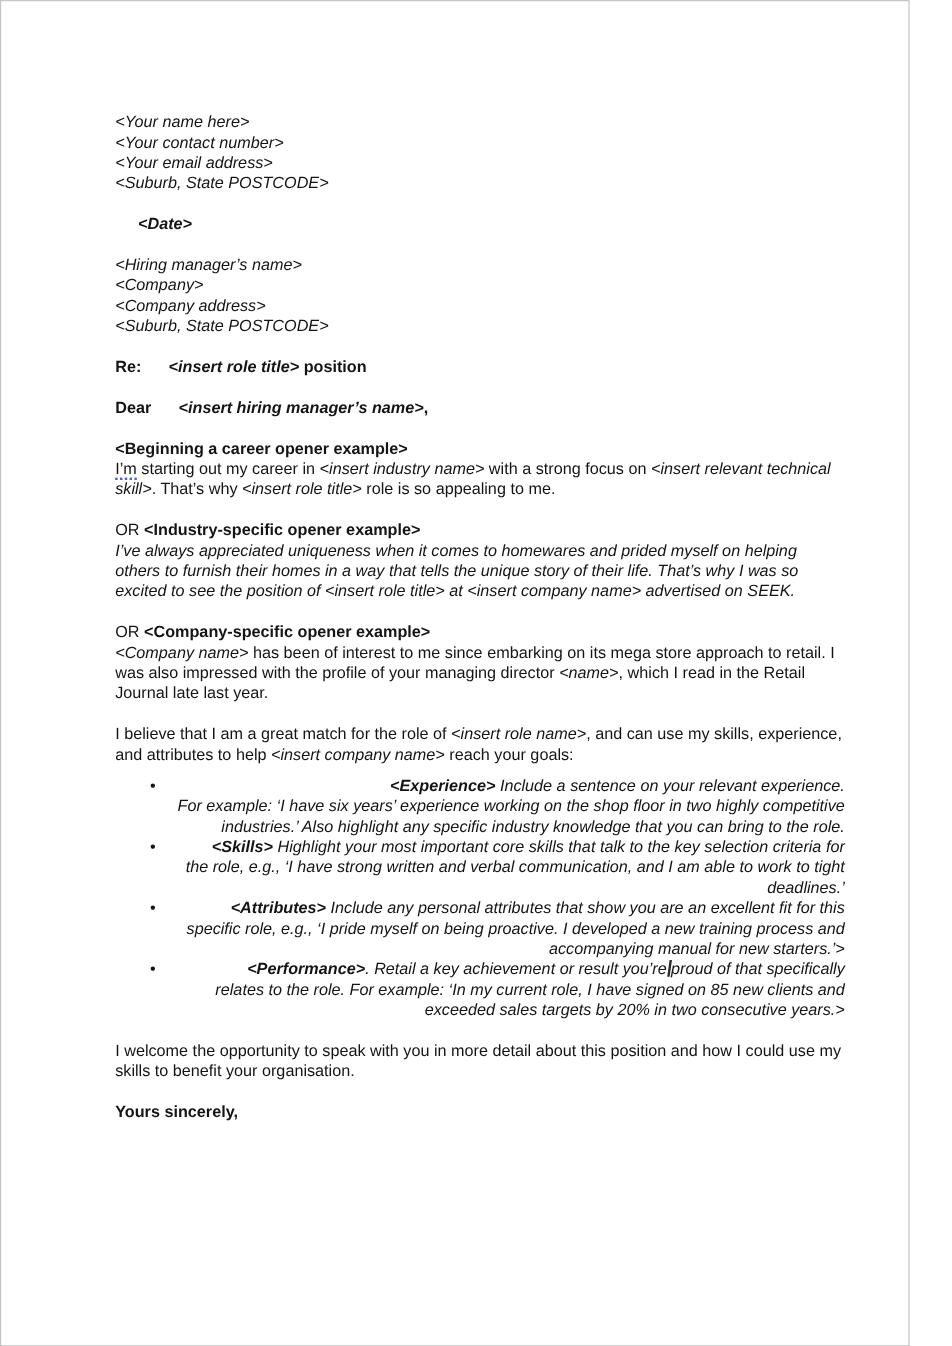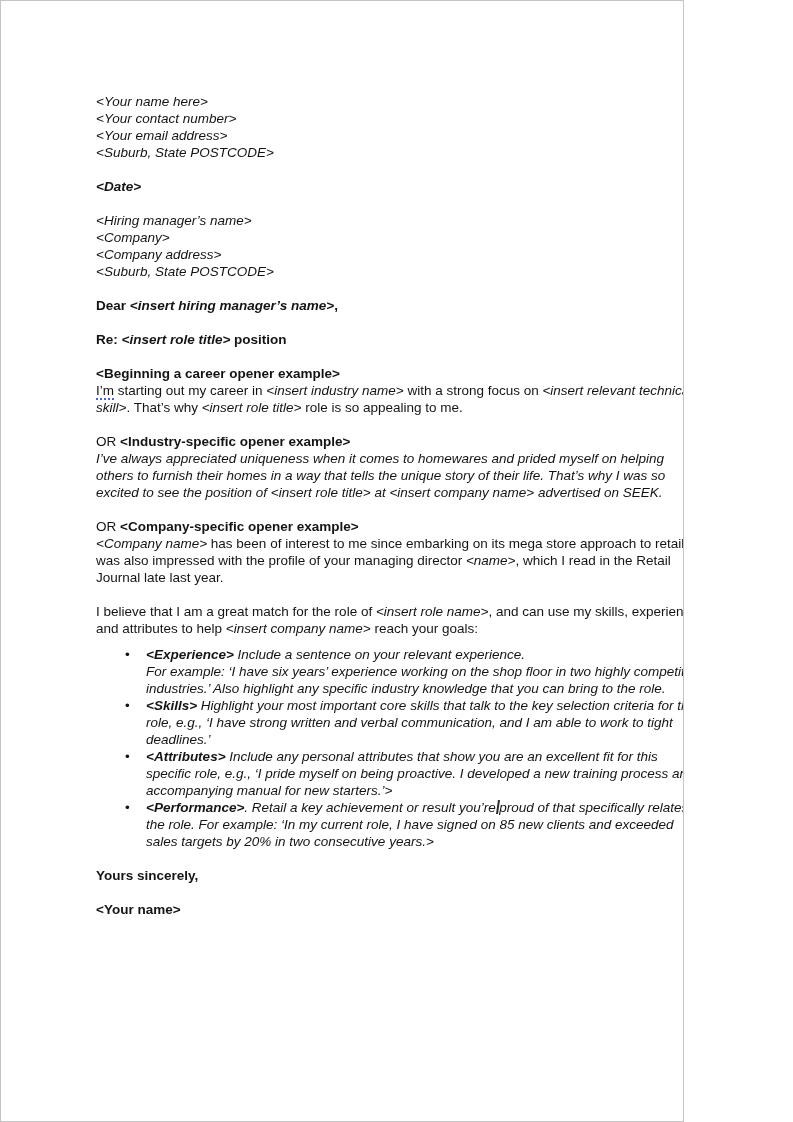--- a/index.html
+++ b/index.html
@@ -1,21 +1,21 @@
 <!DOCTYPE html>
 <html style="--page-bg: #ffffff; --page-border: #c4c4c4; --text: #141414; --spellcheck-underline: #4a5fd0; --caret: #2b2b2b;"><head>
 <meta charset="utf-8">
 <style>
   html, body {
     margin: 0;
     padding: 0;
     background: #ffffff;
   }
   .page {
-    width: 684px;
+    width: 758px;
     height: 1122px;
     box-sizing: border-box;
     position: relative;
     background: var(--page-bg, #ffffff);
     border: 1px solid var(--page-border, #c4c4c4);
     font-family: "Liberation Sans", "DejaVu Sans", sans-serif;
     font-size: 13.5px;
     line-height: 17px;
     color: var(--text, #141414);
     overflow: hidden;
@@ -26,31 +26,31 @@
     top: 92px;
     width: 608px;
   }
   .para { margin: 0 0 17px 0; }
   .para.tight { margin-bottom: 9px; margin-top: 14px; }
   ul.bullets {
     margin: 0 0 17px 0;
     padding: 0 0 0 50px;
     list-style: none;
   }
-  ul.bullets li { position: relative; }
+  ul.bullets li { position: relative; text-align: right; }
   ul.bullets li::before {
     content: "\2022";
     position: absolute;
     left: -21px;
     top: 0;
   }
   .run.r  { font-weight: normal; font-style: normal; }
   .run.b  { font-weight: bold;   font-style: normal; }
   .run.i  { font-weight: normal; font-style: italic; }
-  .run.bi { font-weight: bold;   font-style: italic; }
+  .run.bi { font-weight: bold;   font-style: italic; margin-left: 19px; }
   .run.spell {
     border-bottom: 2px dotted var(--spellcheck-underline, #4a5fd0);
     padding-bottom: 0px;
   }
   .caret {
     display: inline-block;
     width: 1.5px;
     height: 14px;
     margin: 0 1px;
     background: var(--caret, #2b2b2b);
@@ -59,28 +59,28 @@
   }
 </style>
 </head>
 <body>
 
 <div class="page">
   <div class="content">
     <p class="para"><span class="run i">&lt;Your name here&gt;</span><br><span class="run i">&lt;Your contact number&gt;</span><br><span class="run i">&lt;Your email address&gt;</span><br><span class="run i">&lt;Suburb, State POSTCODE&gt;</span></p>
     <p class="para"><span class="run bi">&lt;Date&gt;</span></p>
     <p class="para"><span class="run i">&lt;Hiring manager’s name&gt;</span><br><span class="run i">&lt;Company&gt;</span><br><span class="run i">&lt;Company address&gt;</span><br><span class="run i">&lt;Suburb, State POSTCODE&gt;</span></p>
+    <p class="para"><span class="run b">Re: </span><span class="run bi">&lt;insert role title&gt;</span><span class="run b"> position</span></p>
     <p class="para"><span class="run b">Dear </span><span class="run bi">&lt;insert hiring manager’s name&gt;</span><span class="run b">,</span></p>
-    <p class="para"><span class="run b">Re: </span><span class="run bi">&lt;insert role title&gt;</span><span class="run b"> position</span></p>
     <p class="para"><span class="run b">&lt;Beginning a career opener example&gt;</span><br><span class="run spell">I’m</span><span class="run r"> starting out my career in </span><span class="run i">&lt;insert industry name&gt;</span><span class="run r"> with a strong focus on </span><span class="run i">&lt;insert relevant technical skill&gt;</span><span class="run r">. That’s why </span><span class="run i">&lt;insert role title&gt;</span><span class="run r"> role is so appealing to me.</span></p>
     <p class="para"><span class="run r">OR </span><span class="run b">&lt;Industry-specific opener example&gt;</span><br><span class="run i">I’ve always appreciated uniqueness when it comes to homewares and prided myself on helping others to furnish their homes in a way that tells the unique story of their life. That’s why I was so excited to see the position of &lt;insert role title&gt; at &lt;insert company name&gt; advertised on SEEK.</span></p>
     <p class="para"><span class="run r">OR </span><span class="run b">&lt;Company-specific opener example&gt;</span><br><span class="run i">&lt;Company name&gt;</span><span class="run r"> has been of interest to me since embarking on its mega store approach to retail. I was also impressed with the profile of your managing director </span><span class="run i">&lt;name&gt;</span><span class="run r">, which I read in the Retail Journal late last year.</span></p>
     <p class="para tight"><span class="run r">I believe that I am a great match for the role of </span><span class="run i">&lt;insert role name&gt;</span><span class="run r">, and can use my skills, experience, and attributes to help </span><span class="run i">&lt;insert company name&gt;</span><span class="run r"> reach your goals:</span></p>
     <ul class="bullets">
         <li><span class="run bi">&lt;Experience&gt;</span><span class="run i"> Include a sentence on your relevant experience.</span><br><span class="run i">For example: ‘I have six years’ experience working on the shop floor in two highly competitive industries.’ Also highlight any specific industry knowledge that you can bring to the role.</span></li>
         <li><span class="run bi">&lt;Skills&gt;</span><span class="run i"> Highlight your most important core skills that talk to the key selection criteria for the role, e.g., ‘I have strong written and verbal communication, and I am able to work to tight deadlines.’</span></li>
         <li><span class="run bi">&lt;Attributes&gt;</span><span class="run i"> Include any personal attributes that show you are an excellent fit for this specific role, e.g., ‘I pride myself on being proactive. I developed a new training process and accompanying manual for new starters.’&gt;</span></li>
         <li><span class="run bi">&lt;Performance&gt;</span><span class="run i">. Retail a key achievement or result you’re</span><span class="caret"></span><span class="run i">proud of that specifically relates to the role. For example: ‘In my current role, I have signed on 85 new clients and exceeded sales targets by 20% in two consecutive years.&gt;</span></li>
       </ul>
+    <p class="para"><span class="run r">I welcome the opportunity to speak with you in more detail about this position and how I could use my skills to benefit your organisation.</span></p>
     <p class="para"><span class="run b">Yours sincerely,</span></p>
-    <p class="para"><span class="run b">&lt;Your name&gt;</span></p>
   </div>
 </div>
 
 </body></html>

